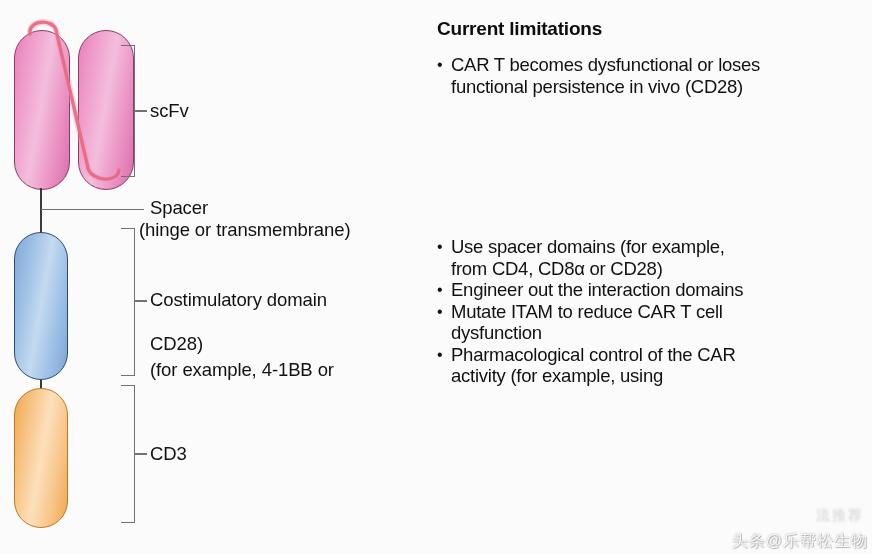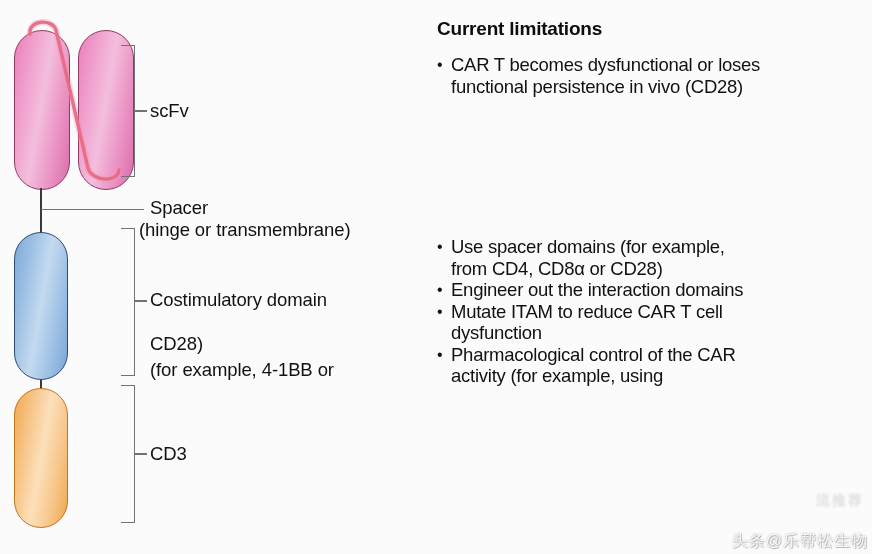--- a/index.html
+++ b/index.html
@@ -161,21 +161,21 @@
     text-shadow:
       0 0 2px rgba(90,90,90,0.55),
       1px 1px 0 rgba(120,120,120,0.35);
     letter-spacing: 1px;
     white-space: nowrap;
     pointer-events: none;
   }
   .watermark-sub {
     position: absolute;
     right: 8px;
-    bottom: 44px;
+    bottom: 29px;
     font-size: 14px;
     color: rgba(255,255,255,0.55);
     text-shadow: 0 0 2px rgba(110,110,110,0.45);
     letter-spacing: 2px;
     white-space: nowrap;
     pointer-events: none;
   }
 </style>
 </head>
 <body>

